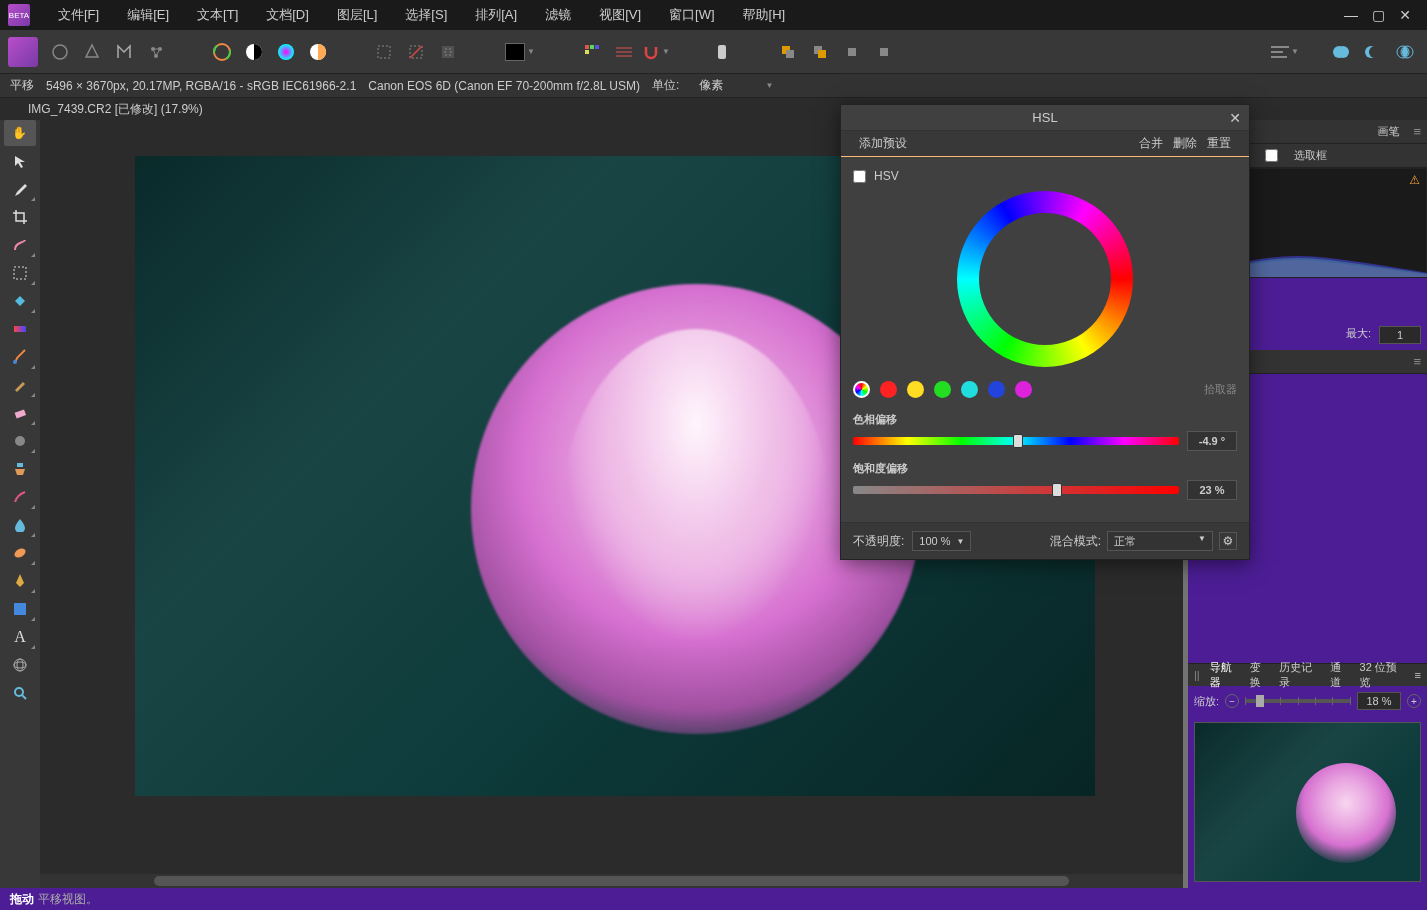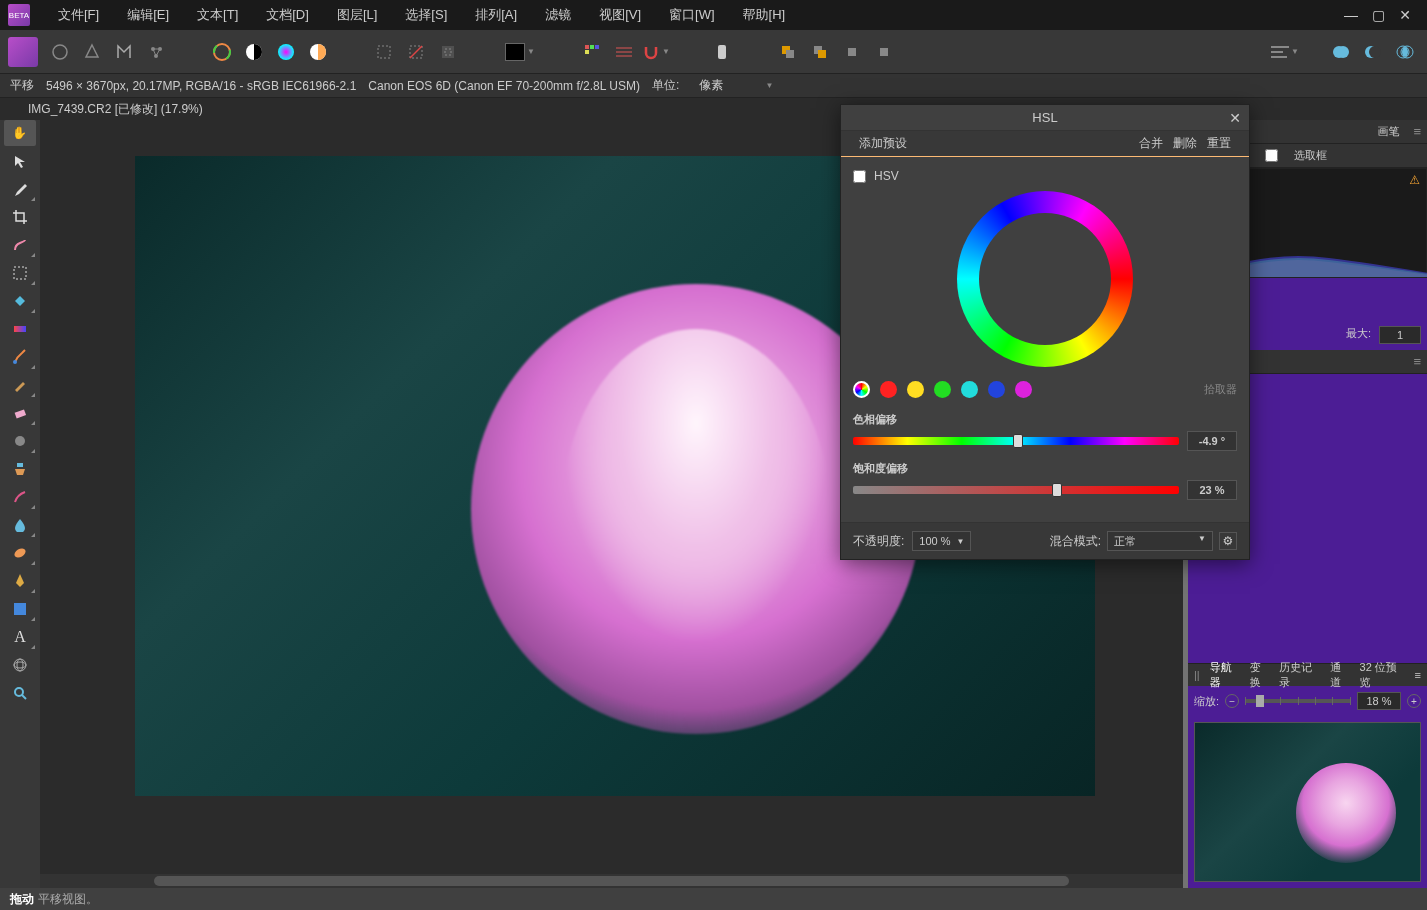--- a/index.html
+++ b/index.html
@@ -105,21 +105,21 @@
 .nav-tabs .tab.active { color: #fff; }
 .zoom-row { display: flex; align-items: center; gap: 6px; padding: 6px; font-size: 11px; }
 .zoom-slider { flex: 1; height: 4px; background: #555; position: relative; }
 .zoom-slider-thumb { position: absolute; width: 8px; height: 12px; background: #aaa; top: -4px; left: 10%; }
 .zoom-ticks { display: flex; justify-content: space-between; position: absolute; width: 100%; top: -2px; }
 .zoom-ticks span { width: 1px; height: 8px; background: #666; }
 .nav-preview { margin: 6px; height: 160px; background: linear-gradient(135deg, #0a2a2a 0%, #1a4545 40%, #0d3a3a 70%); position: relative; border: 1px solid #555; }
 .nav-preview .mini-flower2 { position:absolute; left:45%; top:25%; width:100px; height:100px; background: radial-gradient(circle at 50% 40%, #f8d5f0 0%, #e8a5e0 30%, #d670d0 55%, transparent 80%); border-radius:50%; }
 
 
-.statusbar { height: 22px; background: #404040; display: flex; align-items: center; padding: 0 10px; font-size: 12px; }
+.statusbar { height: 22px; background: #4c1d95; display: flex; align-items: center; padding: 0 10px; font-size: 12px; }
 .statusbar .action { color: #fff; font-weight: bold; margin-right: 4px; }
 .statusbar .desc { color: #aaa; font-family: Liberation Mono, monospace; }
 </style>
 </head>
 <body>
 
 <div class="menubar">
   <span class="app-icon">BETA</span>
   <span class="menu-item">文件[F]</span>
   <span class="menu-item">编辑[E]</span>

